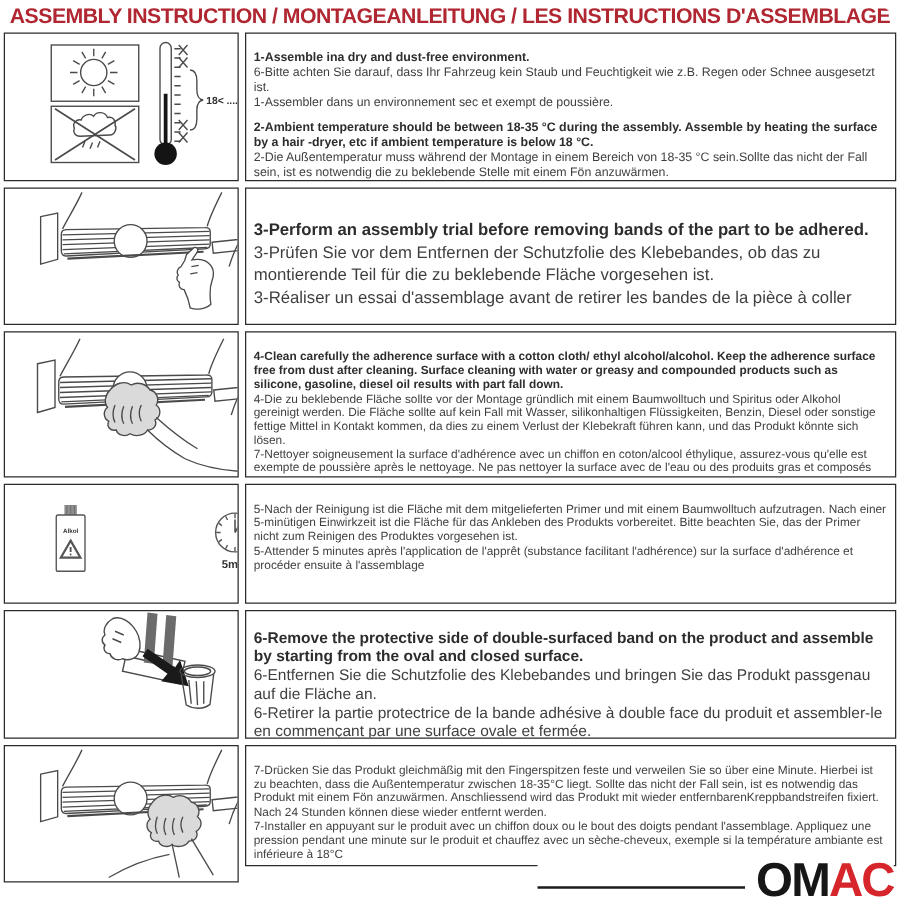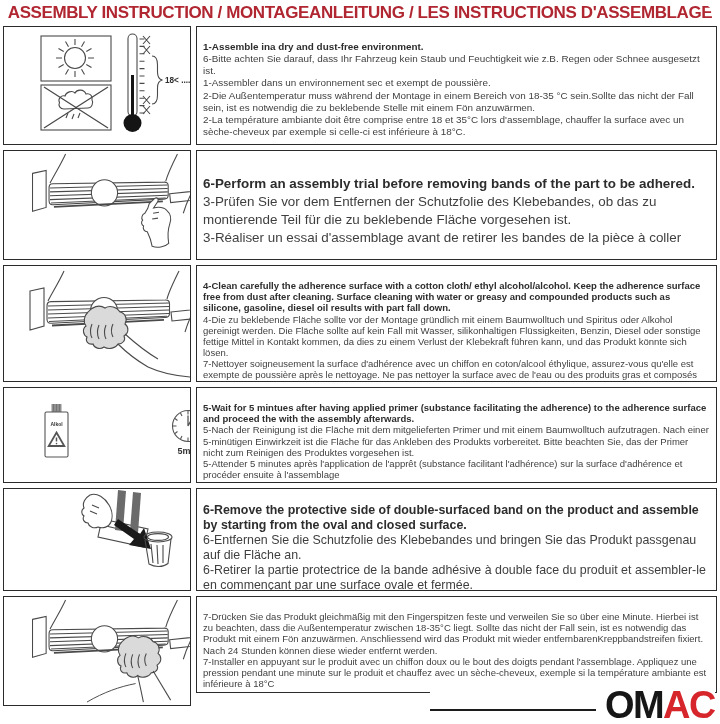--- a/index.html
+++ b/index.html
@@ -60,20 +60,21 @@
             <path d="M124,29 C128.5,29 129.5,33 129.5,38 L129.5,45 C129.5,50 131.5,52.5 134.5,53 C131.5,53.5 129.5,56 129.5,61 L129.5,68 C129.5,73 128.5,77 124,77"></path>
           </g>
           <text x="137" y="56" font-size="8.2" font-weight="700" fill="#2f2f2f" stroke="none">18&lt; ....&lt;35 C</text>
         </g>
       </svg>
     </div>
     <div class="box text-box f-row1" style="height:119px">
       <p class="bold">1-Assemble ina dry and dust-free environment.</p>
       <p>6-Bitte achten Sie darauf, dass Ihr Fahrzeug kein Staub und Feuchtigkeit wie z.B. Regen oder Schnee ausgesetzt ist.</p>
       <p>1-Assembler dans un environnement sec et exempt de poussière.</p>
+      <p class="bold sec-gap">2-Ambient temperature should be between 18-35 °C during the assembly. Assemble by heating the surface by a hair -dryer, etc if ambient temperature is below 18 °C.</p>
       <p>2-Die Außentemperatur muss während der Montage in einem Bereich von 18-35 °C sein.Sollte das nicht der Fall sein, ist es notwendig die zu beklebende Stelle mit einem Fön anzuwärmen.</p>
       <p>2-La température ambiante doit être comprise entre 18 et 35°C lors d'assemblage, chauffer la surface avec un sèche-cheveux par exemple si celle-ci est inférieure à 18°C.</p>
     </div>
   </div>
 
   <div class="row">
     <div class="box icon-box" style="height:110px">
       <svg width="188" height="107" viewBox="0 0 188 110">
         <g stroke="#4a4a4a" stroke-width="1.1" fill="none">
           <g>
@@ -88,21 +89,21 @@
             <path d="M24,57.5 L136,51.8" stroke-width="1.8"></path>
           </g>
           <g>
             <path fill="#fff" d="M122,54 L128,48.5 C130,47.5 132.5,49.5 130.5,52.5 L126.5,58.5 C131,57.5 137,58 140,61 C144,64.5 145,70 143,75.5 C141,81 141,88 142,95 C138,99 130,100 125,98 C124,92 122,87 120,83 C117,83 115,80 116.2,77 C114,76 113.3,73 115.2,71 C113.5,69 114.5,65 117.5,64 L120.5,59 Z"></path>
             <path d="M126,64 L132,63 M125,70 L131,69"></path>
           </g>
         </g>
       </svg>
     </div>
     <div class="box text-box f-large pad-top" style="height:110px">
-      <p class="bold">6-Perform an assembly trial before removing bands of the part to be adhered.</p>
+      <p class="bold">3-Perform an assembly trial before removing bands of the part to be adhered.</p>
       <p>3-Prüfen Sie vor dem Entfernen der Schutzfolie des Klebebandes, ob das zu montierende Teil für die zu beklebende Fläche vorgesehen ist.</p>
       <p>3-Réaliser un essai d'assemblage avant de retirer les bandes de la pièce à coller</p>
     </div>
   </div>
 
   <div class="row">
     <div class="box icon-box" style="height:117px">
       <svg width="188" height="114" viewBox="0 0 188 110">
         <g stroke="#4a4a4a" stroke-width="1.1" fill="none">
           <g>
@@ -151,21 +152,20 @@
           <g>
             <circle cx="160" cy="38" r="15.5"></circle>
             <path d="M160,23 L160,26.5 M167.5,25 L166,28 M173,30.5 L170.5,32.5 M175,38 L171.5,38 M173,45.5 L170.5,43.5 M167.5,51 L166,48 M160,53 L160,49.5 M152.5,51 L154,48 M147,45.5 L149.5,43.5 M145,38 L148.5,38 M147,30.5 L149.5,32.5 M152.5,25 L154,28"></path>
             <path d="M160,38 L160,27.5 M160,38 L164.5,30" stroke-width="1.3"></path>
             <text x="160" y="66" font-size="9" font-weight="700" text-anchor="middle" fill="#333" stroke="none">5min</text>
           </g>
         </g>
       </svg>
     </div>
     <div class="box text-box f-small" style="height:96px">
-      <p class="bold">5-Wait for 5 mintues after having applied primer (substance facilitating the adherence) to the adherence surface and proceed the with the assembly afterwards.</p>
       <p>5-Nach der Reinigung ist die Fläche mit dem mitgelieferten Primer und mit einem Baumwolltuch aufzutragen. Nach einer 5-minütigen Einwirkzeit ist die Fläche für das Ankleben des Produkts vorbereitet. Bitte beachten Sie, das der Primer nicht zum Reinigen des Produktes vorgesehen ist.</p>
       <p>5-Attender 5 minutes après l'application de l'apprêt (substance facilitant l'adhérence) sur la surface d'adhérence et procéder ensuite à l'assemblage</p>
     </div>
   </div>
 
   <div class="row">
     <div class="box icon-box" style="height:103px">
       <svg width="188" height="100" viewBox="0 0 188 100">
         <g stroke="#4a4a4a" stroke-width="1.1" fill="none">
           <g>

